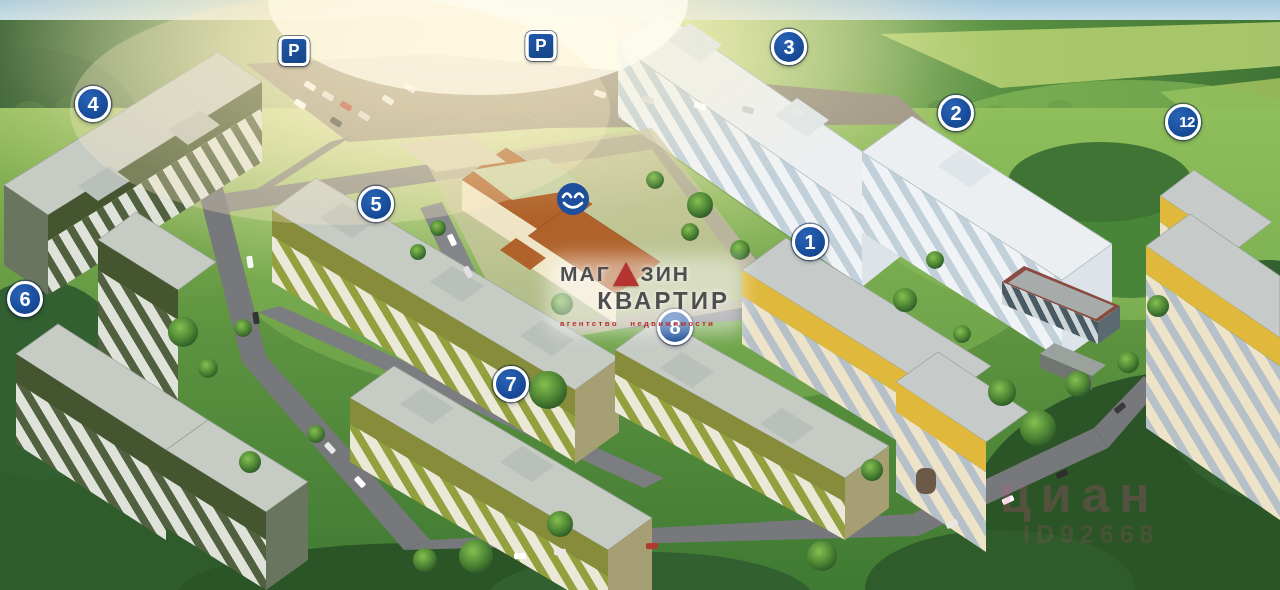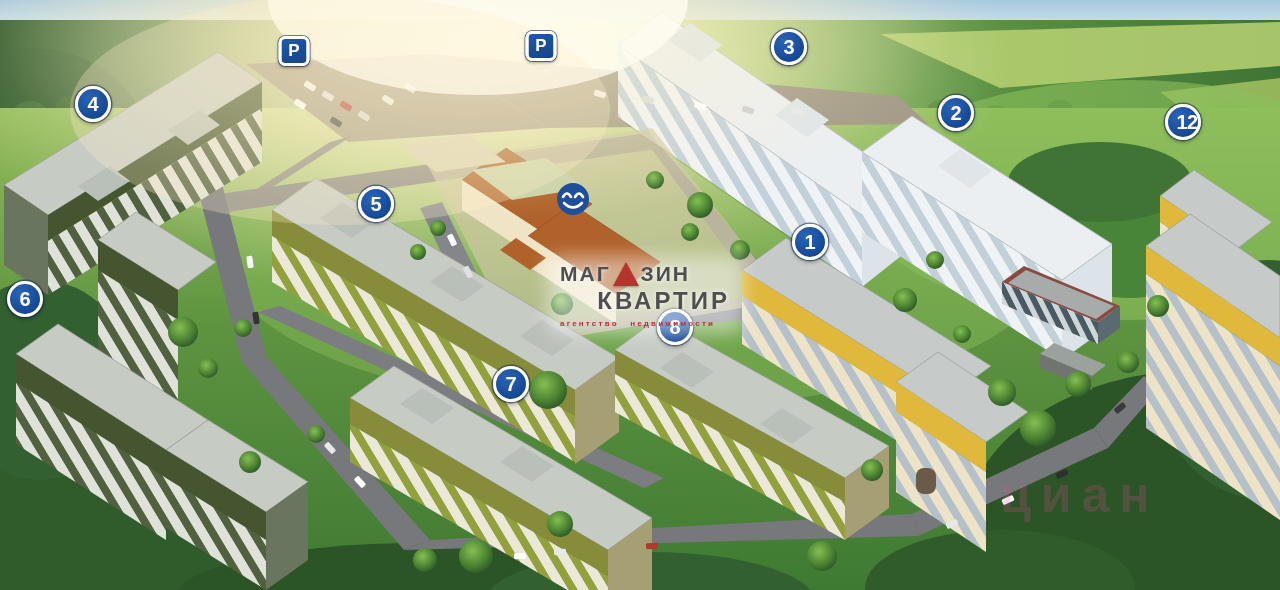--- a/index.html
+++ b/index.html
@@ -6,21 +6,21 @@
   .stage{position:relative;width:1280px;height:590px;overflow:hidden;
          font-family:"Liberation Sans","DejaVu Sans",sans-serif;}
   .stage svg.scene{position:absolute;left:0;top:0;width:1280px;height:590px;display:block;}
 
   
   .badge{position:absolute;transform:translate(-50%,-50%);width:36px;height:36px;border-radius:50%;
          background:radial-gradient(circle at 35% 30%, #2a63b5 0%, #1a4f9e 55%, #113a7c 100%);
          border:3px solid #ffffff;box-sizing:border-box;
          box-shadow:0 0 0 1.5px rgba(22,40,84,.55), 0 2px 4px rgba(0,0,0,.35);
          color:#fff;font-weight:bold;font-size:20px;line-height:30px;text-align:center;z-index:5;}
-  .badge.wide{font-size:20px;letter-spacing:-.5px;padding-left:8px;}
+  .badge.wide{font-size:15px;letter-spacing:-.5px;padding-left:8px;}
 
   
   .psign{position:absolute;transform:translate(-50%,-50%);width:31px;height:30px;border-radius:7px;
          background:linear-gradient(160deg,#2058ab 0%,#164487 100%);
          border:3px solid #ffffff;box-sizing:border-box;
          box-shadow:0 0 0 1px rgba(25,40,80,.6), 0 2px 3px rgba(0,0,0,.35);
          color:#fff;font-weight:bold;font-size:17px;line-height:24px;text-align:center;z-index:5;}
 
   
   .smiley{position:absolute;transform:translate(-50%,-50%);width:34px;height:34px;z-index:5;}
@@ -359,20 +359,21 @@
         <span>МАГ</span>
         <span class="tri"></span>
         <span>ЗИН</span>
       </div>
     <div class="l2">КВАРТИР</div>
     <div class="l3">агентство недвижимости</div>
   </div>
 
   <div class="wm">
     <div class="wm1">циан</div>
+    <div class="wm2">ID92668</div>
   </div>
 
   <div class="smiley" style="left: 573px; top: 199px;">
     <svg viewBox="-17 -17 34 34" width="34" height="34">
       <circle cx="0" cy="0" r="16" fill="#1d4f9c"></circle>
       <path d="M -10,-2 Q -6,-9 -2,-2" fill="none" stroke="#fff" stroke-width="2.6" stroke-linecap="round"></path>
       <path d="M 2,-2 Q 6,-9 10,-2" fill="none" stroke="#fff" stroke-width="2.6" stroke-linecap="round"></path>
       <path d="M -9,4 Q 0,13 9,4" fill="none" stroke="#fff" stroke-width="2.6" stroke-linecap="round"></path>
     </svg>
   </div>

